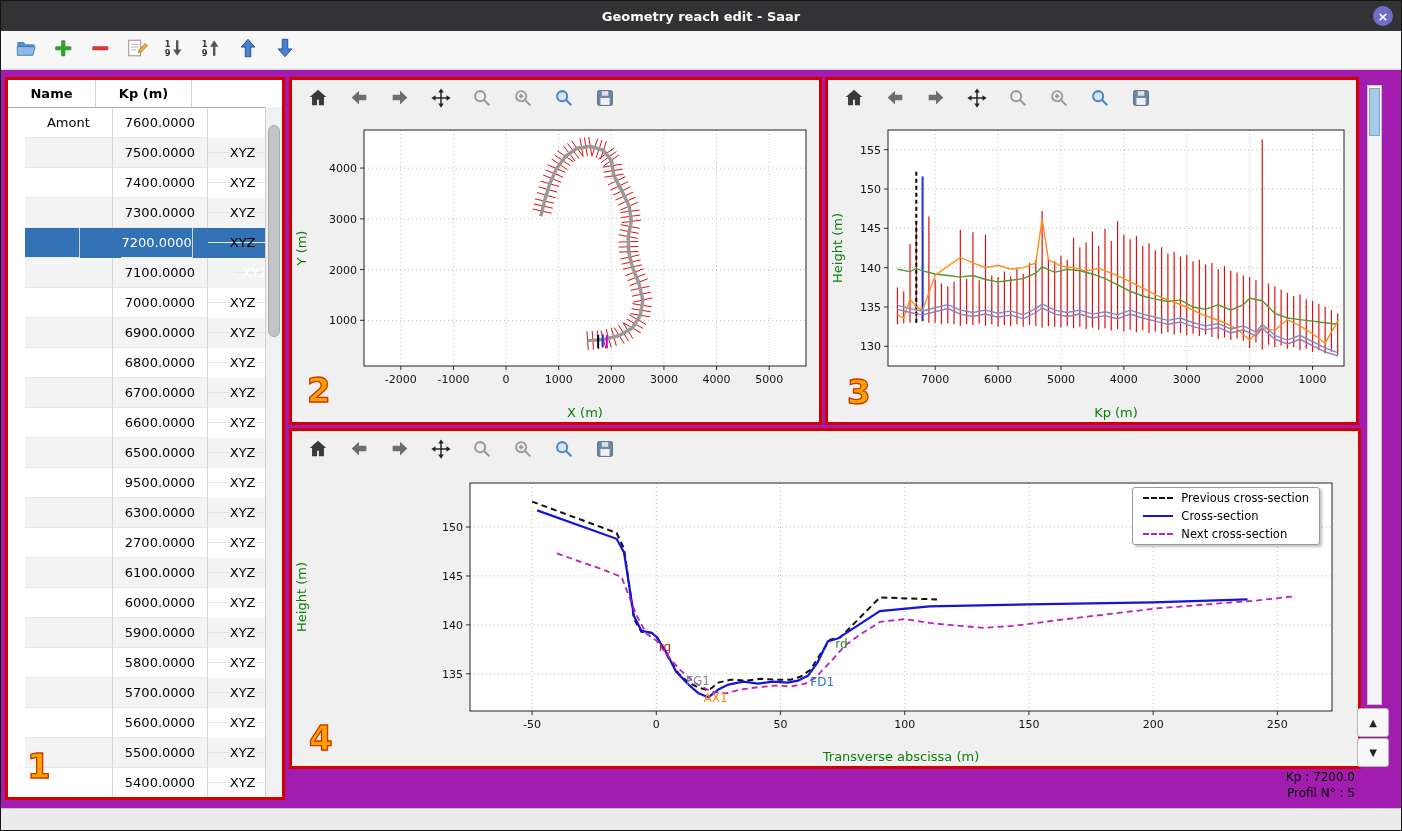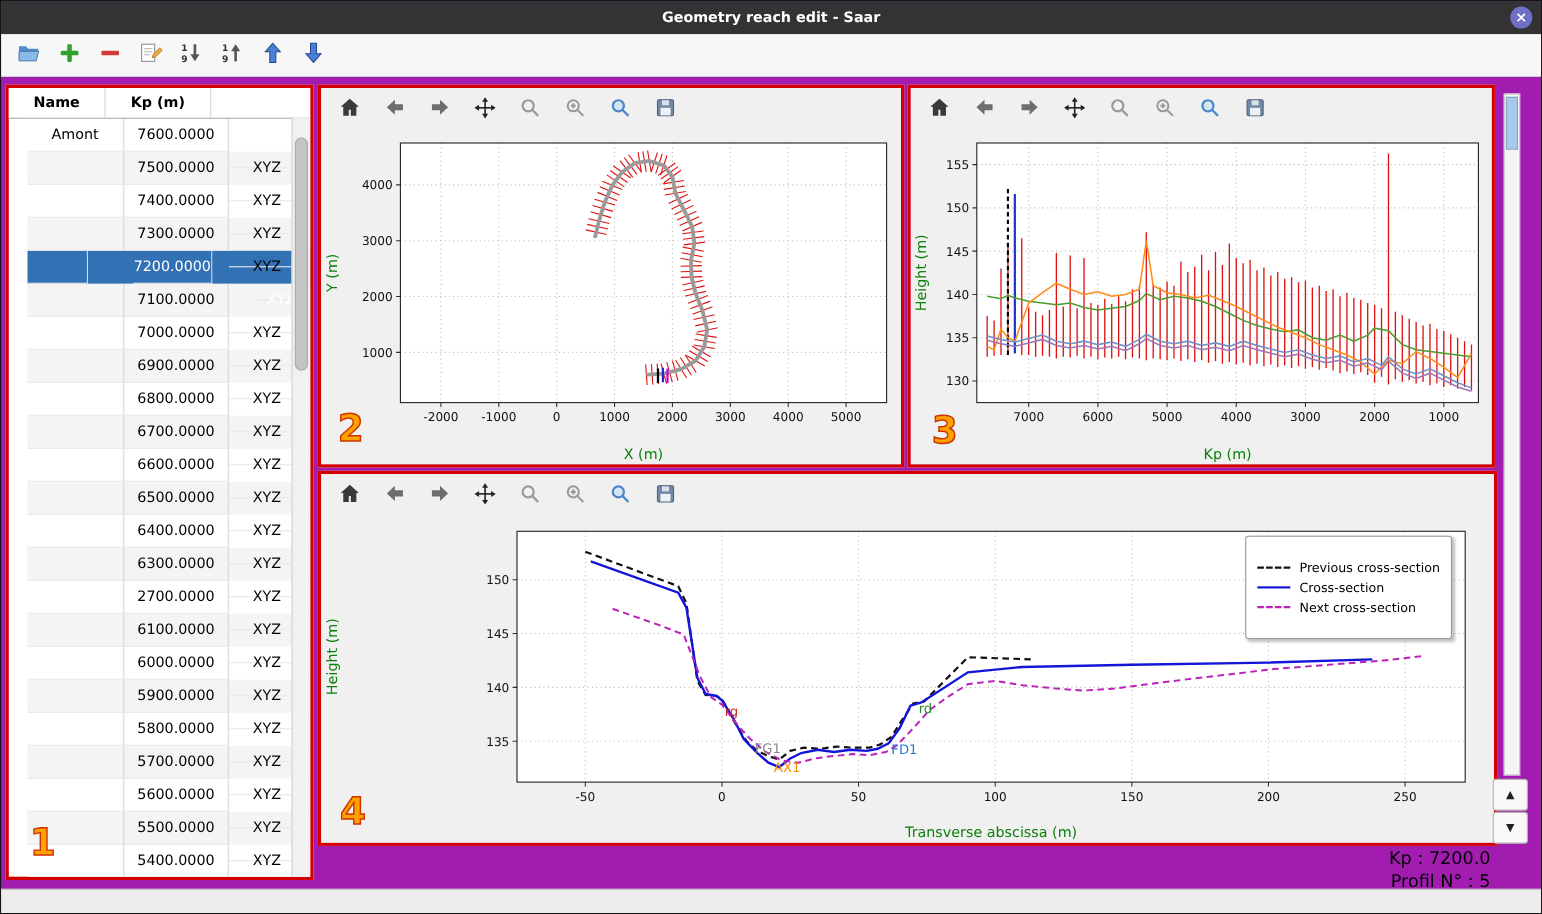--- a/index.html
+++ b/index.html
@@ -37,40 +37,40 @@
   .tscroll{position:absolute;right:0;top:27px;bottom:0;width:16px;background:#f1f1f1;border-left:1px solid #cfcfcf;}
   .tscroll .thumb{position:absolute;left:2px;right:2px;top:18px;height:210px;background:#c4c4c4;
                   border:1px solid #a9a9a9;border-radius:7px;}
   
   .mpl-toolbar{height:40px;background:#f0f0f0;display:flex;align-items:center;gap:17px;padding-left:14px;flex:0 0 40px;}
   .mpl-btn{width:24px;height:24px;display:flex;align-items:center;justify-content:center;}
   .plot-area{flex:1;position:relative;background:#f0f0f0;}
   .plot-area svg{position:absolute;inset:0;}
   
   .legend{position:absolute;top:16px;right:38px;background:#fff;border:1px solid #999;border-radius:3px;
-          padding:21px 10px;box-shadow:2px 2px 3px rgba(0,0,0,.25);display:flex;flex-direction:column;
+          padding:3px 10px;box-shadow:2px 2px 3px rgba(0,0,0,.25);display:flex;flex-direction:column;
           gap:4px;font-size:11.5px;z-index:3;}
   .legend-row{display:flex;align-items:center;gap:8px;}
   .legend-sample{width:30px;height:0;}
   
   .panel-num{position:absolute;font-size:34px;font-weight:bold;color:#ffa200;
              -webkit-text-stroke:1.3px #cc3300;z-index:6;line-height:1;}
   #num1{left:26px;top:748px;}
   #num2{left:306px;top:372px;}
   #num3{left:846px;top:374px;}
   #num4{left:308px;top:720px;}
   
   .vscroll{position:absolute;right:19px;top:84px;width:15px;height:620px;background:#f4f4f4;
            border:1px solid #c6c6c6;box-sizing:border-box;}
   .vthumb{position:absolute;left:1px;right:1px;top:2px;height:46px;background:#a8c9ea;border:1px solid #82a6cb;}
   .updown{position:absolute;right:12px;width:30px;height:27px;background:#f8f8f8;border:1px solid #b5b5b5;
           border-radius:3px;display:flex;align-items:center;justify-content:center;font-size:10px;color:#222;}
   #btn-up{top:707px;}
   #btn-down{top:737px;}
-  .kp-info{position:absolute;right:46px;top:769px;text-align:right;font-size:16px;color:#000;line-height:1.3;}
+  .kp-info{position:absolute;right:46px;top:769px;text-align:right;font-size:12px;color:#000;line-height:1.3;}
   .statusbar{position:absolute;left:0;right:0;bottom:0;height:21px;background:#ececec;border-top:1px solid #c4c4c4;}
 </style>
 </head>
 <body>
 
 <div class="window">
 
   <div class="titlebar">
     <span>Geometry reach edit - Saar</span>
     <div class="close-btn">
@@ -202,21 +202,21 @@
             <div class="cell c-kp">6600.0000</div>
             <div class="cell c-type">XYZ</div>
           </div>
           <div class="trow">
             <div class="cell c-name"></div>
             <div class="cell c-kp">6500.0000</div>
             <div class="cell c-type">XYZ</div>
           </div>
           <div class="trow">
             <div class="cell c-name"></div>
-            <div class="cell c-kp">6400.0000</div>
+            <div class="cell c-kp">9500.0000</div>
             <div class="cell c-type">XYZ</div>
           </div>
           <div class="trow">
             <div class="cell c-name"></div>
             <div class="cell c-kp">6300.0000</div>
             <div class="cell c-type">XYZ</div>
           </div>
           <div class="trow">
             <div class="cell c-name"></div>
             <div class="cell c-kp">2700.0000</div>

